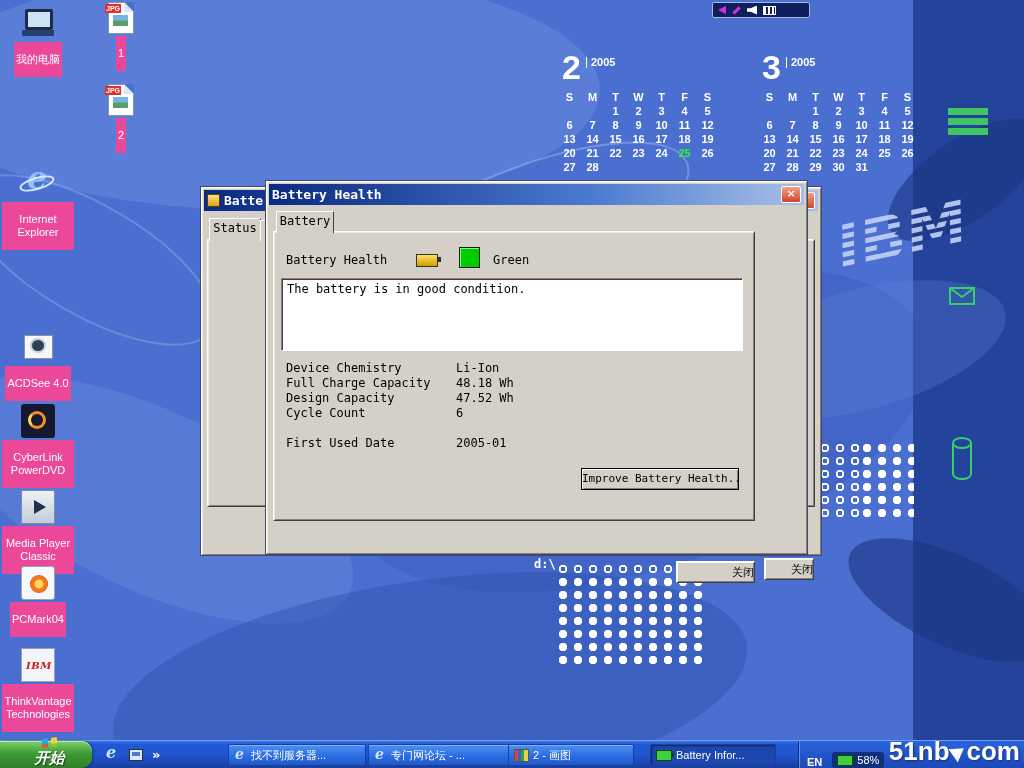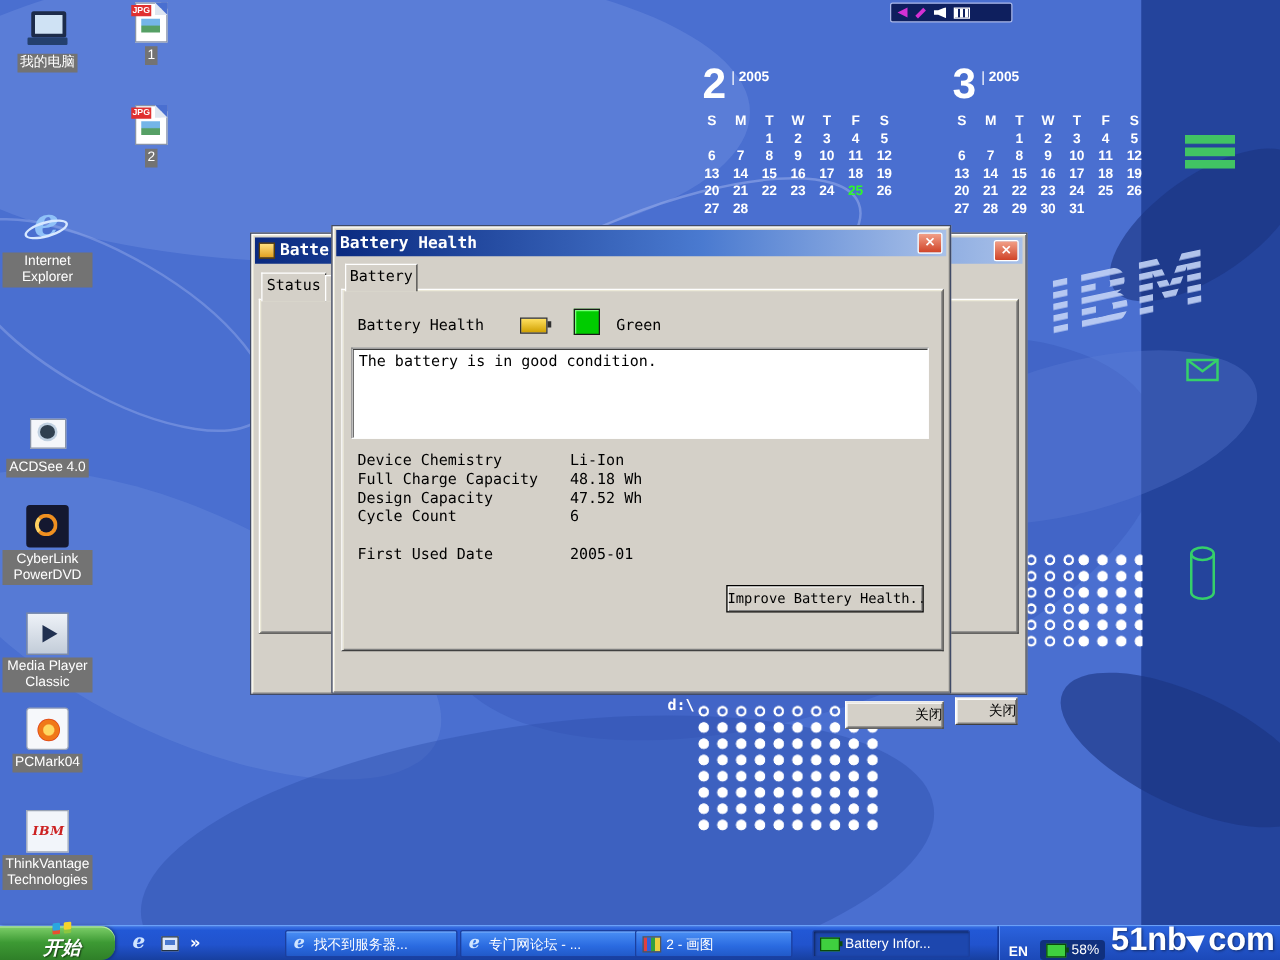--- a/index.html
+++ b/index.html
@@ -68,31 +68,31 @@
     padding:3px 5px;box-sizing:border-box;}
   .lcd{position:absolute;background:#000;}
   .dlg-txt{position:absolute;font:12px "DejaVu Sans Mono",monospace;color:#000;white-space:nowrap;}
   .swatch{position:absolute;width:21px;height:21px;background:#00cc00;border:1px solid #1a1a1a;
     box-shadow:inset 1px 1px 0 #7aff7a;box-sizing:border-box;}
   .batt-sm{position:absolute;width:20px;height:11px;background:linear-gradient(#ffe060,#d0a000);
     border:1px solid #303030;}
   .batt-sm::after{content:"";position:absolute;right:-4px;top:2px;width:3px;height:5px;background:#303030;}
 
   #bg-win{left:200px;top:186px;width:620px;height:368px;z-index:10;}
-  #fg-dlg{left:265px;top:180px;width:494px;height:373px;z-index:20;}
+  #fg-dlg{left:265px;top:180px;width:494px;height:373px;z-index:20;padding-left:47px;}
 
   .fld{position:absolute;left:20px;height:14px;}
   .f-lbl{position:absolute;left:0;font:12px "DejaVu Sans Mono",monospace;white-space:nowrap;}
   .f-val{position:absolute;left:170px;font:12px "DejaVu Sans Mono",monospace;white-space:nowrap;}
 
   
   .desk-icon{position:absolute;left:2px;width:72px;text-align:center;z-index:2;cursor:default;}
   .file-icon{position:absolute;left:96px;width:50px;text-align:center;z-index:2;}
-  .dlbl{display:inline-block;background:#737373;color:#fff;font:11px/1.2 "Liberation Sans",sans-serif;
-    padding:1px 2px;margin-top:2px;max-width:68px;}
+  .dlbl{display:inline-block;background:#ec4899;color:#fff;font:11px/1.2 "Liberation Sans",sans-serif;
+    padding:11px 2px;margin-top:2px;max-width:68px;}
   .ic{position:relative;width:34px;height:34px;margin:0 auto;}
   .art-computer::before{content:"";position:absolute;left:4px;top:3px;width:22px;height:15px;
     background:#cfe2f4;border:3px solid #1c2b4a;border-radius:2px;}
   .art-computer::after{content:"";position:absolute;left:1px;top:24px;width:32px;height:6px;
     background:#24406e;border-radius:1px;}
   .art-recycle::before{content:"";position:absolute;left:8px;top:9px;width:18px;height:21px;
     background:linear-gradient(90deg,#dfe7f4,#b9c6de);clip-path:polygon(8% 0,92% 0,76% 100%,24% 100%);}
   .art-recycle::after{content:"";position:absolute;left:6px;top:5px;width:22px;height:5px;
     background:#c8d4ea;border-radius:2px;}
   .art-ie::before{content:"e";position:absolute;left:6px;top:-6px;color:#8fc1f8;

